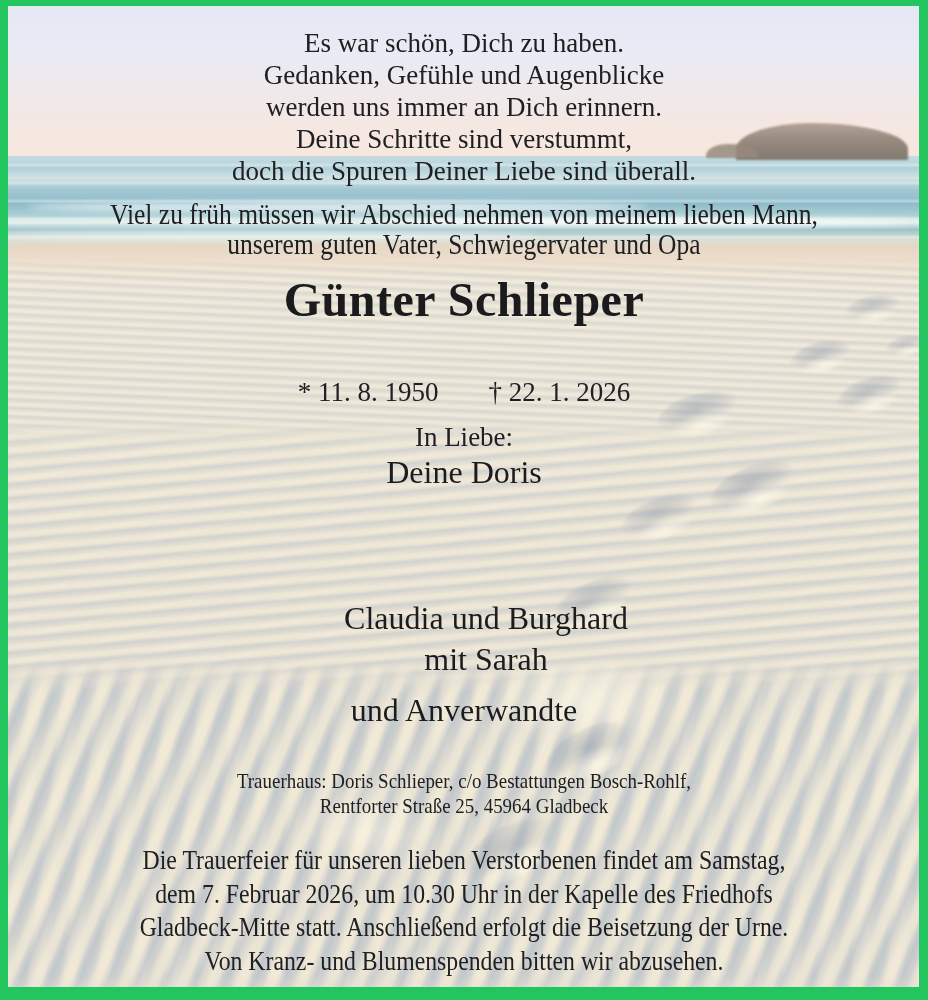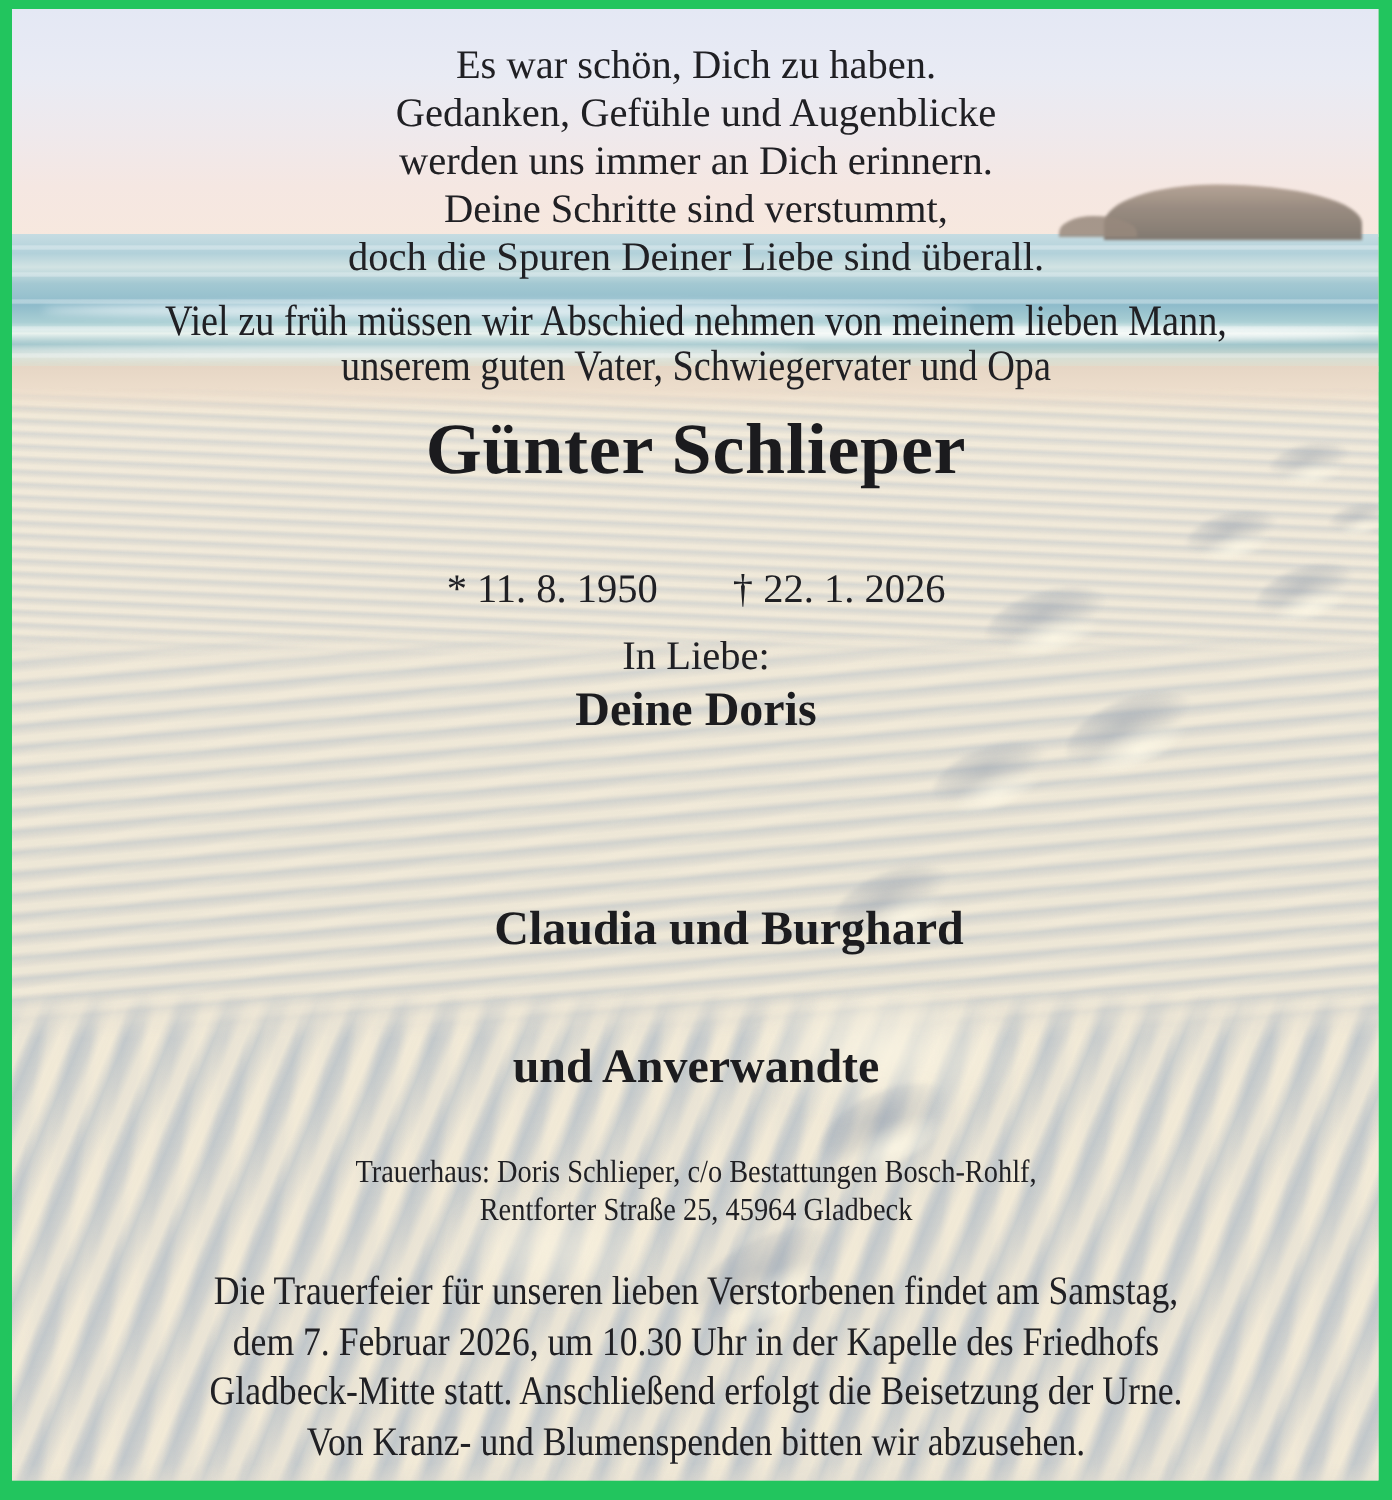--- a/index.html
+++ b/index.html
@@ -58,21 +58,21 @@
     background:radial-gradient(50% 50% at 50% 50%,rgba(252,246,228,.8) 0%,rgba(252,246,228,0) 70%);}
 
   
   .txt{position:absolute;left:0;right:0;text-align:center;color:#202024;}
   .narrow{transform:scaleX(.88);}
   .poem{top:27px;font-size:27px;line-height:32px;}
   .intro{top:199px;font-size:29px;line-height:30px;}
   .name{top:270px;font-size:48px;line-height:60px;font-weight:700;letter-spacing:.5px;color:#1b1b1e;}
   .dates{top:356px;font-size:27px;line-height:32px;display:flex;justify-content:center;gap:50px;margin-top:20px;}
   .inliebe{top:421px;font-size:27px;line-height:32px;}
-  .fam{font-weight:700;font-size:32px;line-height:41px;color:#1c1c1f;}
+  .fam{font-weight:400;font-size:32px;line-height:41px;color:#1c1c1f;}
   .doris{top:452px;}
   .markus{top:505px;}
   .claudia{top:598px;padding-left:44px;}
   .anver{top:690px;}
   .trauerhaus{top:769px;font-size:21.5px;line-height:25px;}
   .closing{top:844px;font-size:27px;line-height:33.5px;}
 </style>
 </head>
 <body>
 
@@ -130,20 +130,21 @@
     <span>† 22. 1. 2026</span>
   </div>
 
   <div class="txt inliebe">In Liebe:</div>
 
   <div class="txt fam doris">
     <div>Deine Doris</div>
   </div>
   <div class="txt fam claudia">
     <div>Claudia und Burghard</div>
+    <div>mit Sarah</div>
   </div>
   <div class="txt fam anver">
     <div>und Anverwandte</div>
   </div>
 
   <div class="txt trauerhaus narrow">
     <div>Trauerhaus: Doris Schlieper, c/o Bestattungen Bosch-Rohlf,</div>
     <div>Rentforter Straße 25, 45964 Gladbeck</div>
   </div>
 

